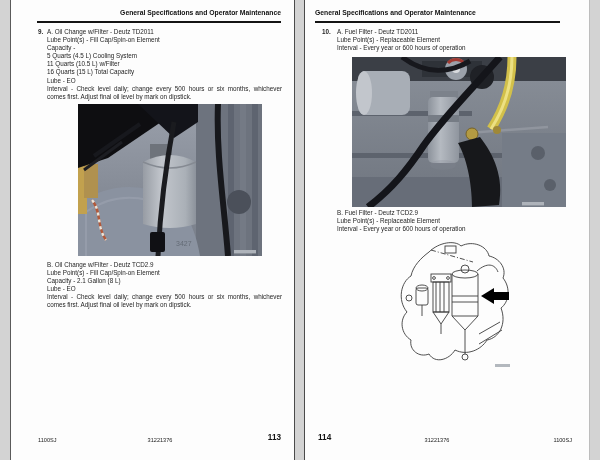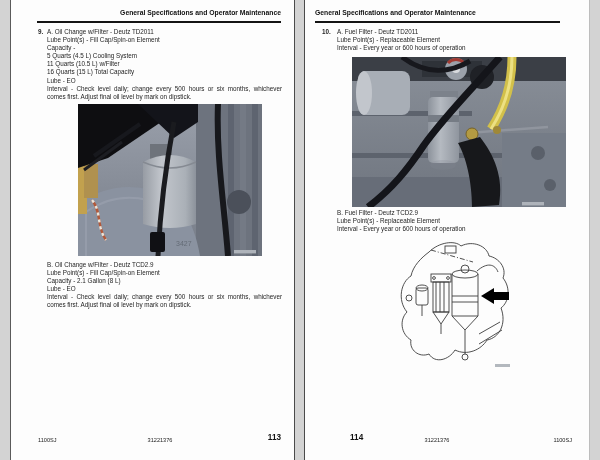--- a/index.html
+++ b/index.html
@@ -13,21 +13,21 @@
   .page-right .hdr{left:10px;}
   .rule{position:absolute;top:21px;height:1.7px;background:#141414;}
   .page-left .rule{left:26px;right:13px;}
   .page-right .rule{left:10px;right:29px;}
   .itemnum{position:absolute;font-size:6.3px;font-weight:bold;color:#1d1d1d;}
   .tblock{position:absolute;font-size:6.3px;line-height:8.1px;color:#1d1d1d;}
   .tblock div{white-space:nowrap;}
   .tblock .j{white-space:normal;text-align:justify;text-align-last:justify;width:235px;}
   .photo{position:absolute;}
   .ftr-model,.ftr-part{position:absolute;font-size:5.6px;color:#222;top:437px;}
-  .ftr-page{position:absolute;font-size:8.2px;font-weight:bold;color:#111;top:433px;margin-left:32px;}
+  .ftr-page{position:absolute;font-size:8.2px;font-weight:bold;color:#111;top:433px;}
 </style>
 </head>
 <body>
 
 <div class="screen">
 
   <div class="page page-left">
     <div class="hdr">General Specifications and Operator Maintenance</div>
     <div class="rule"></div>
 

